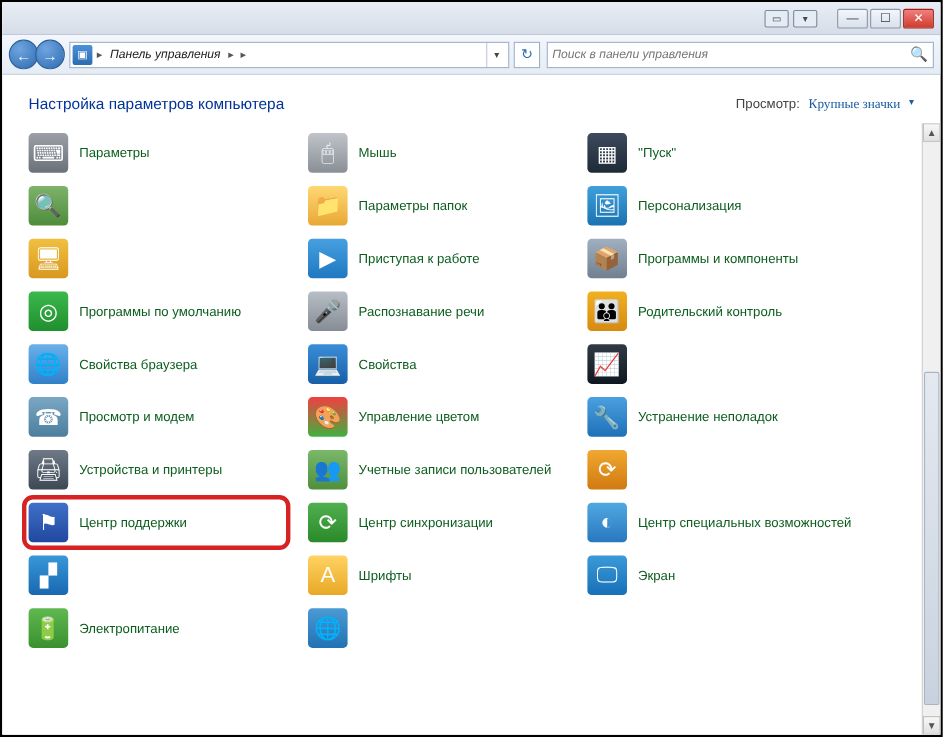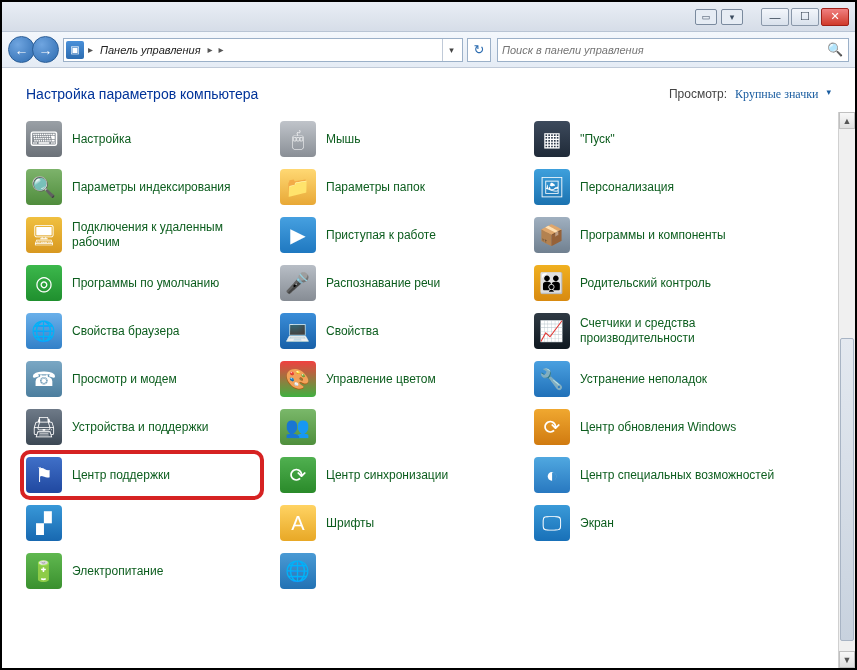--- a/index.html
+++ b/index.html
@@ -317,45 +317,43 @@
       <span class="val">Крупные значки</span>
       <span class="chev">▾</span>
     </div>
   </div>
 
   <div class="content-wrap">
     <div class="content">
       <div class="grid" id="grid">
           <div class="item">
             <span class="ico ic-kbd">⌨</span>
-            <span class="lbltxt">Настройка</span>
+            <span class="lbltxt">Параметры</span>
           </div>
           <div class="item">
             <span class="ico ic-mouse">🖱</span>
             <span class="lbltxt">Мышь</span>
           </div>
           <div class="item">
             <span class="ico ic-start">▦</span>
             <span class="lbltxt">''Пуск''</span>
           </div>
           <div class="item">
             <span class="ico ic-index">🔍</span>
-            <span class="lbltxt">Параметры индексирования</span>
           </div>
           <div class="item">
             <span class="ico ic-folder">📁</span>
             <span class="lbltxt">Параметры папок</span>
           </div>
           <div class="item">
             <span class="ico ic-person">🖼</span>
             <span class="lbltxt">Персонализация</span>
           </div>
           <div class="item">
             <span class="ico ic-rdp">🖥</span>
-            <span class="lbltxt">Подключения к удаленным рабочим</span>
           </div>
           <div class="item">
             <span class="ico ic-getstart">▶</span>
             <span class="lbltxt">Приступая к работе</span>
           </div>
           <div class="item">
             <span class="ico ic-prog">📦</span>
             <span class="lbltxt">Программы и компоненты</span>
           </div>
           <div class="item">
@@ -373,44 +371,43 @@
           <div class="item">
             <span class="ico ic-browser">🌐</span>
             <span class="lbltxt">Свойства браузера</span>
           </div>
           <div class="item">
             <span class="ico ic-system">💻</span>
             <span class="lbltxt">Свойства</span>
           </div>
           <div class="item">
             <span class="ico ic-perf">📈</span>
-            <span class="lbltxt">Счетчики и средства производительности</span>
           </div>
           <div class="item">
             <span class="ico ic-phone">☎</span>
             <span class="lbltxt">Просмотр и модем</span>
           </div>
           <div class="item">
             <span class="ico ic-color">🎨</span>
             <span class="lbltxt">Управление цветом</span>
           </div>
           <div class="item">
             <span class="ico ic-trouble">🔧</span>
             <span class="lbltxt">Устранение неполадок</span>
           </div>
           <div class="item">
             <span class="ico ic-devprint">🖨</span>
-            <span class="lbltxt">Устройства и поддержки</span>
+            <span class="lbltxt">Устройства и принтеры</span>
           </div>
           <div class="item">
             <span class="ico ic-users">👥</span>
+            <span class="lbltxt">Учетные записи пользователей</span>
           </div>
           <div class="item">
             <span class="ico ic-winupd">⟳</span>
-            <span class="lbltxt">Центр обновления Windows</span>
           </div>
           <div class="item highlight-box">
             <span class="ico ic-flag">⚑</span>
             <span class="lbltxt">Центр поддержки</span>
           </div>
           <div class="item">
             <span class="ico ic-sync">⟳</span>
             <span class="lbltxt">Центр синхронизации</span>
           </div>
           <div class="item">

